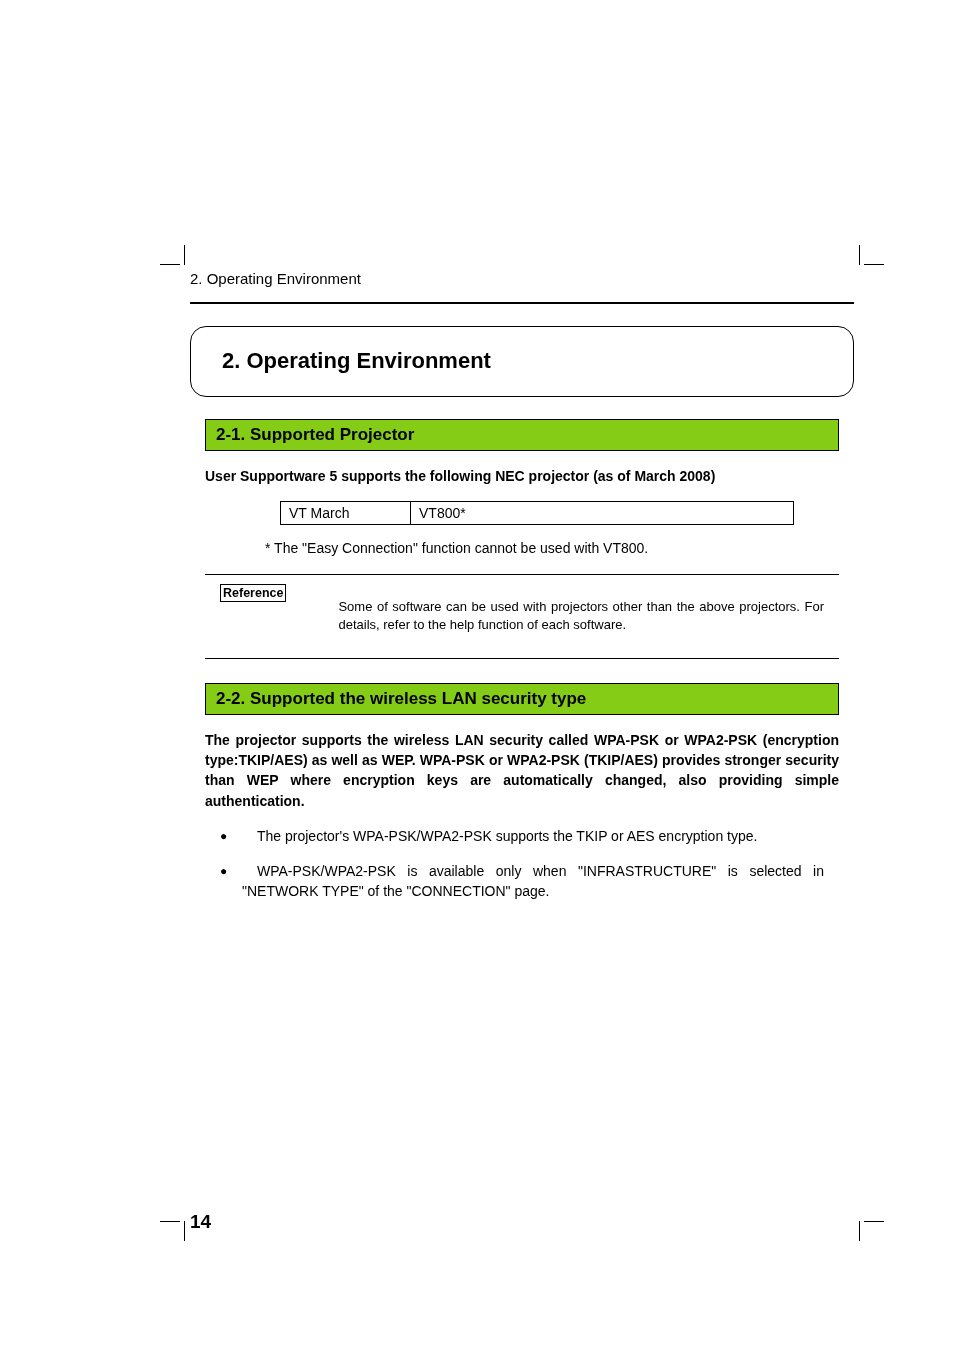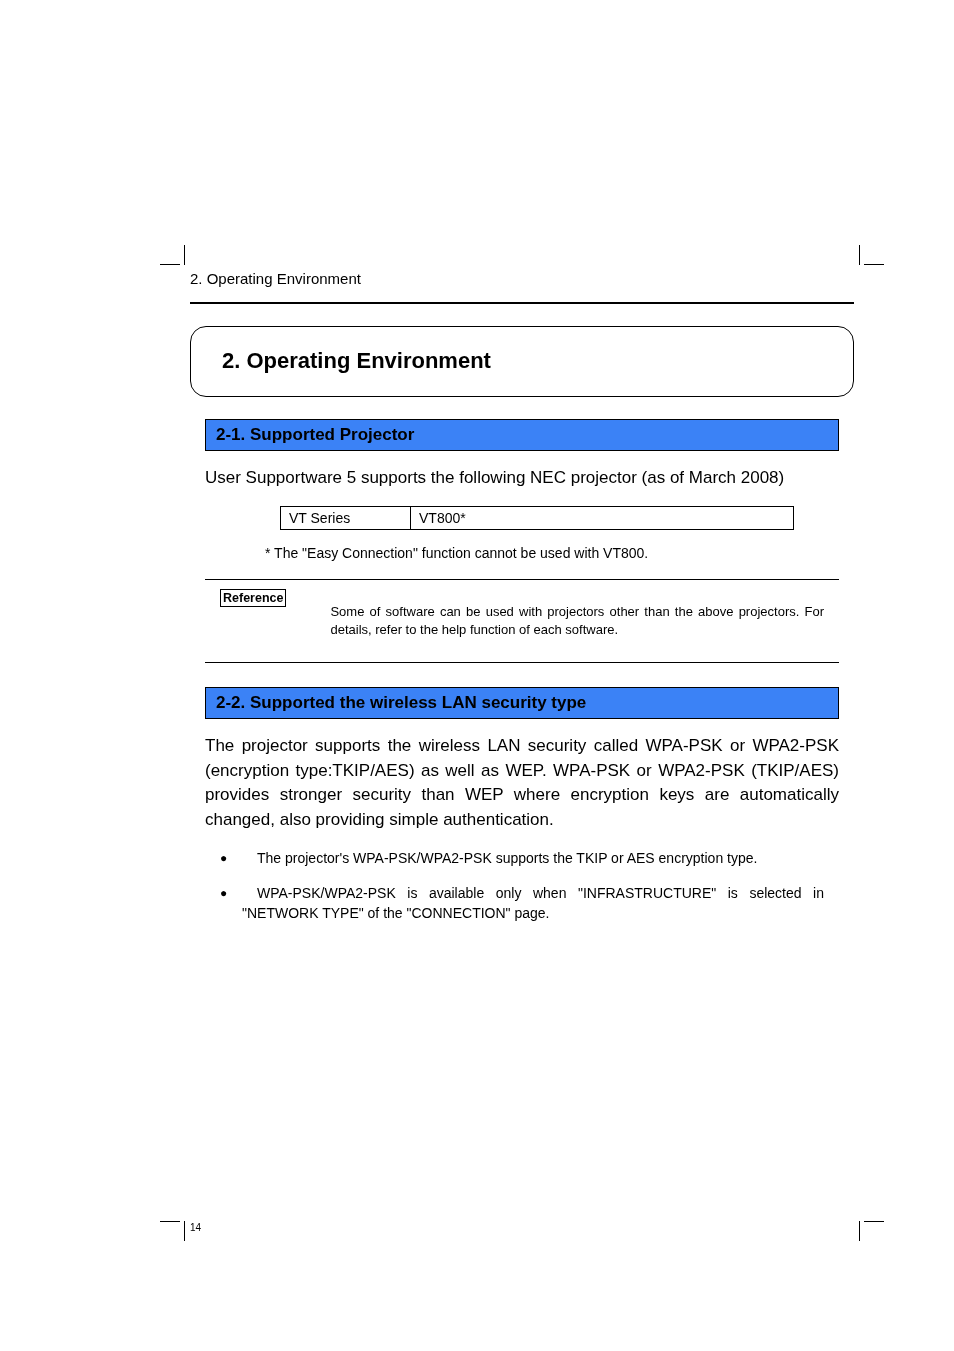--- a/index.html
+++ b/index.html
@@ -48,31 +48,32 @@
   }
   .chapter-title {
     font-size: 22px;
     font-weight: bold;
   }
   .sec-block {
     margin-bottom: 16px;
   }
   .sec-head {
     border: 1px solid #000;
-    background: #3b82f6;
+    background: #84cc16;
     padding: 5px 10px 5px 10px;
     font-size: 17px;
     font-weight: bold;
   }
   .body-text {
-    font-size: 17px;
+    font-size: 14px;
     line-height: 1.45;
     margin-top: 12px;
     margin-bottom: 12px;
     text-align: justify;
+    font-weight: bold;
   }
   .table-wrap {
     margin: 0 75px 6px 75px;
   }
   table.proj {
     border-collapse: collapse;
     width: 100%;
     font-size: 14px;
   }
   table.proj td {
@@ -85,21 +86,21 @@
     font-size: 14px;
     margin: 4px 75px 18px 75px;
   }
   .ref-row {
     display: flex;
     align-items: flex-start;
     border-top: 1px solid #000;
     border-bottom: 1px solid #000;
     padding: 8px 0;
     margin-bottom: 24px;
-    gap: 14px;
+    gap: 22px;
   }
   .ref-badge {
     border: 1.5px solid #000;
     font-size: 12.5px;
     font-weight: bold;
     padding: 1px 2px;
     white-space: nowrap;
     align-self: flex-start;
     margin-top: 1px;
   }
@@ -125,21 +126,22 @@
     position: absolute;
     left: 0;
     top: 0;
     font-size: 12px;
     line-height: 1.7;
   }
   .page-num {
     position: absolute;
     bottom: 148px;
     left: 130px;
-    font-size: 10px;
+    font-size: 19px;
+    font-weight: bold;
   }
 </style>
 </head>
 <body>
 
 <div class="page">
 
   <div class="crop-tl">
       <div class="crop">
         <div class="h1"></div>
@@ -173,21 +175,21 @@
   </div>
 
   <div class="sec-block">
     <div class="sec-head">2-1.  Supported Projector</div>
     <div class="body-text">User Supportware 5 supports the following NEC projector (as of March 2008)</div>
 
     <div class="table-wrap">
       <table class="proj">
         <tbody>
         <tr>
-          <td class="col1">VT Series</td>
+          <td class="col1">VT March</td>
           <td>VT800*</td>
         </tr>
       </tbody>
         </table>
     </div>
     <div class="table-note">* The "Easy Connection" function cannot be used with VT800.</div>
 
     <div class="ref-row">
       <div class="ref-badge">Reference</div>
       <div class="ref-text">Some of software can be used with projectors other than the above projectors.  For details, refer to the help function of each software.</div>

